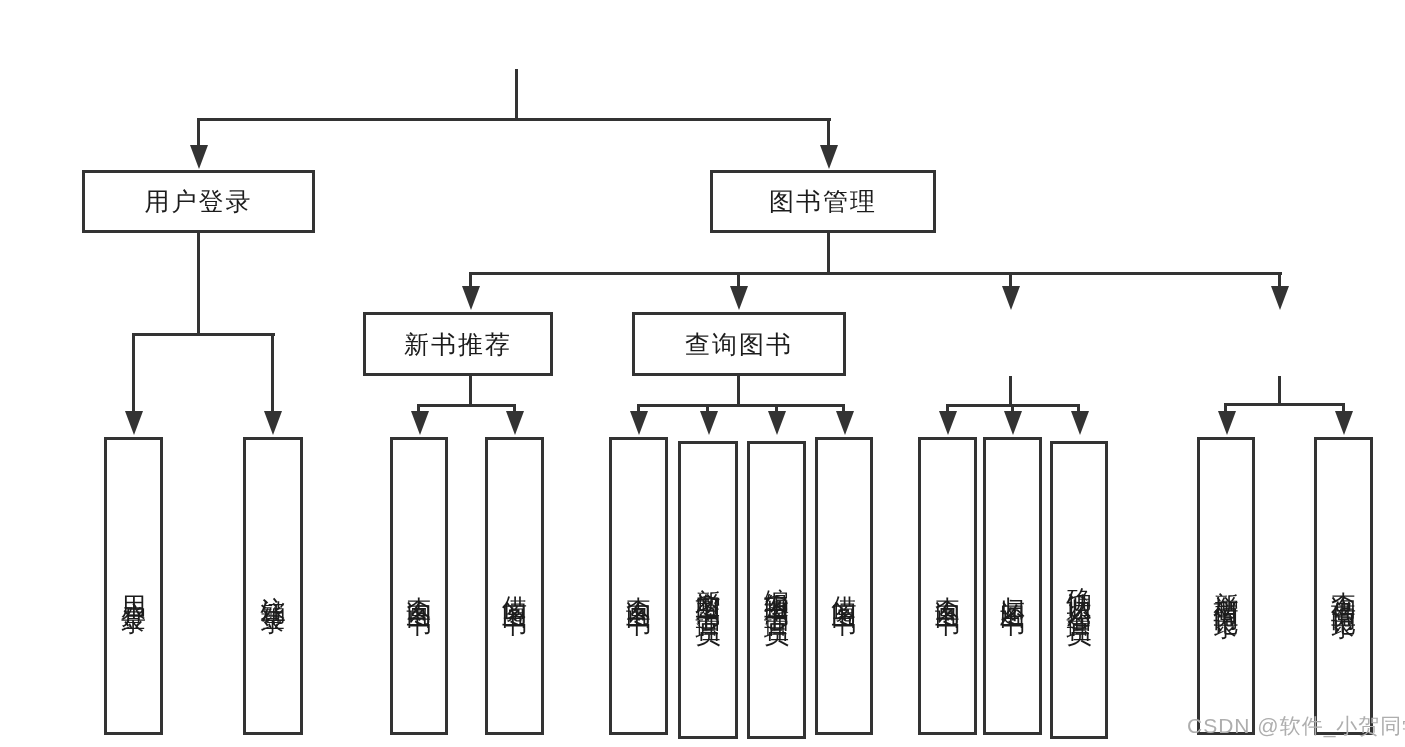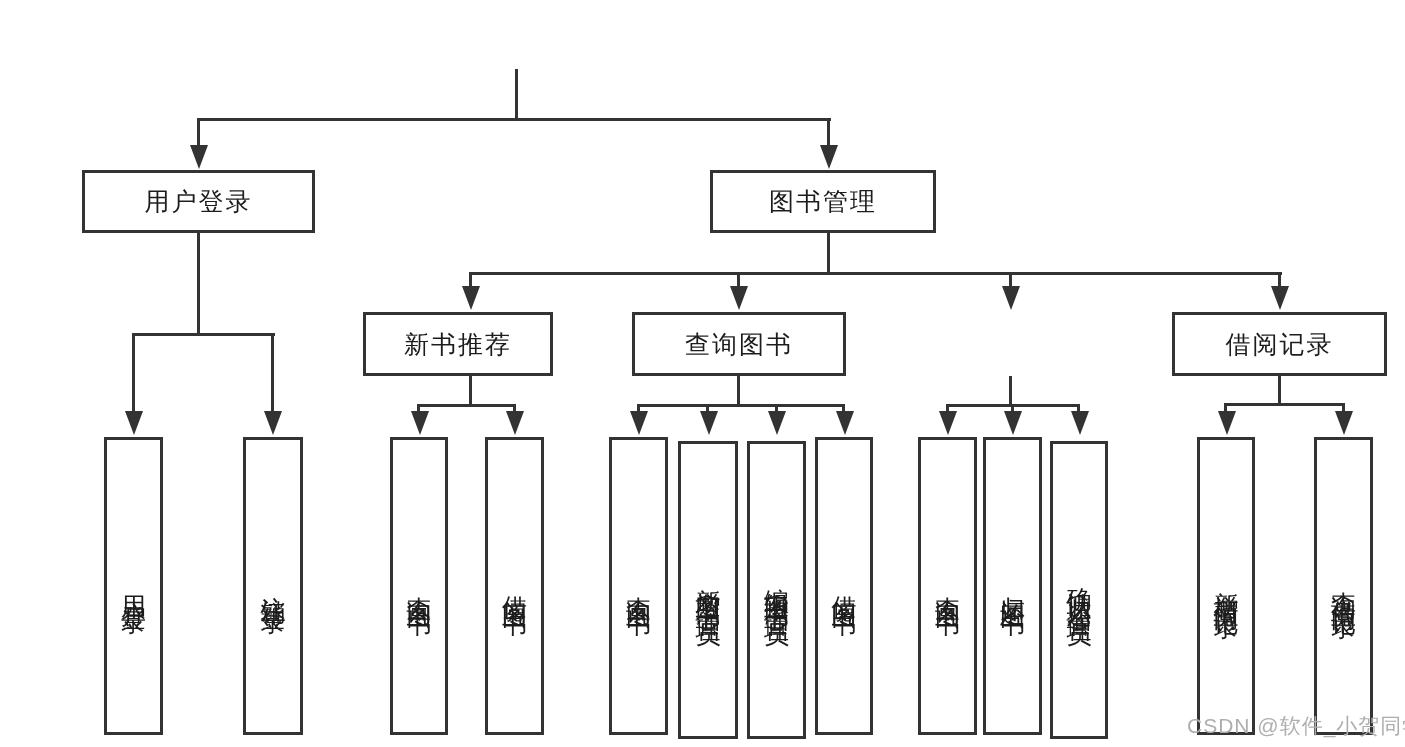--- a/index.html
+++ b/index.html
@@ -41,21 +41,20 @@
 
   <div class="box" style="left:82px;top:170px;width:233px;height:63px">用户登录</div>
 
   <div class="box" style="left:710px;top:170px;width:226px;height:63px">图书管理</div>
 
   <div class="box" style="left:363px;top:312px;width:190px;height:64px">新书推荐</div>
 
   <div class="box" style="left:632px;top:312px;width:214px;height:64px">查询图书</div>
 
 
-  <div class="box" style="left:1172px;top:312px;width:215px;height:64px">借阅记录</div>
 
   <div class="box leaf" style="left:104px;top:437px;width:59px;height:298px">用户登录</div>
 
   <div class="box leaf" style="left:243px;top:437px;width:60px;height:298px">注销登录</div>
 
   <div class="box leaf" style="left:390px;top:437px;width:58px;height:298px">查询图书</div>
 
   <div class="box leaf" style="left:485px;top:437px;width:59px;height:298px">借阅图书</div>
 
   <div class="box leaf" style="left:609px;top:437px;width:59px;height:298px">查询图书</div>

